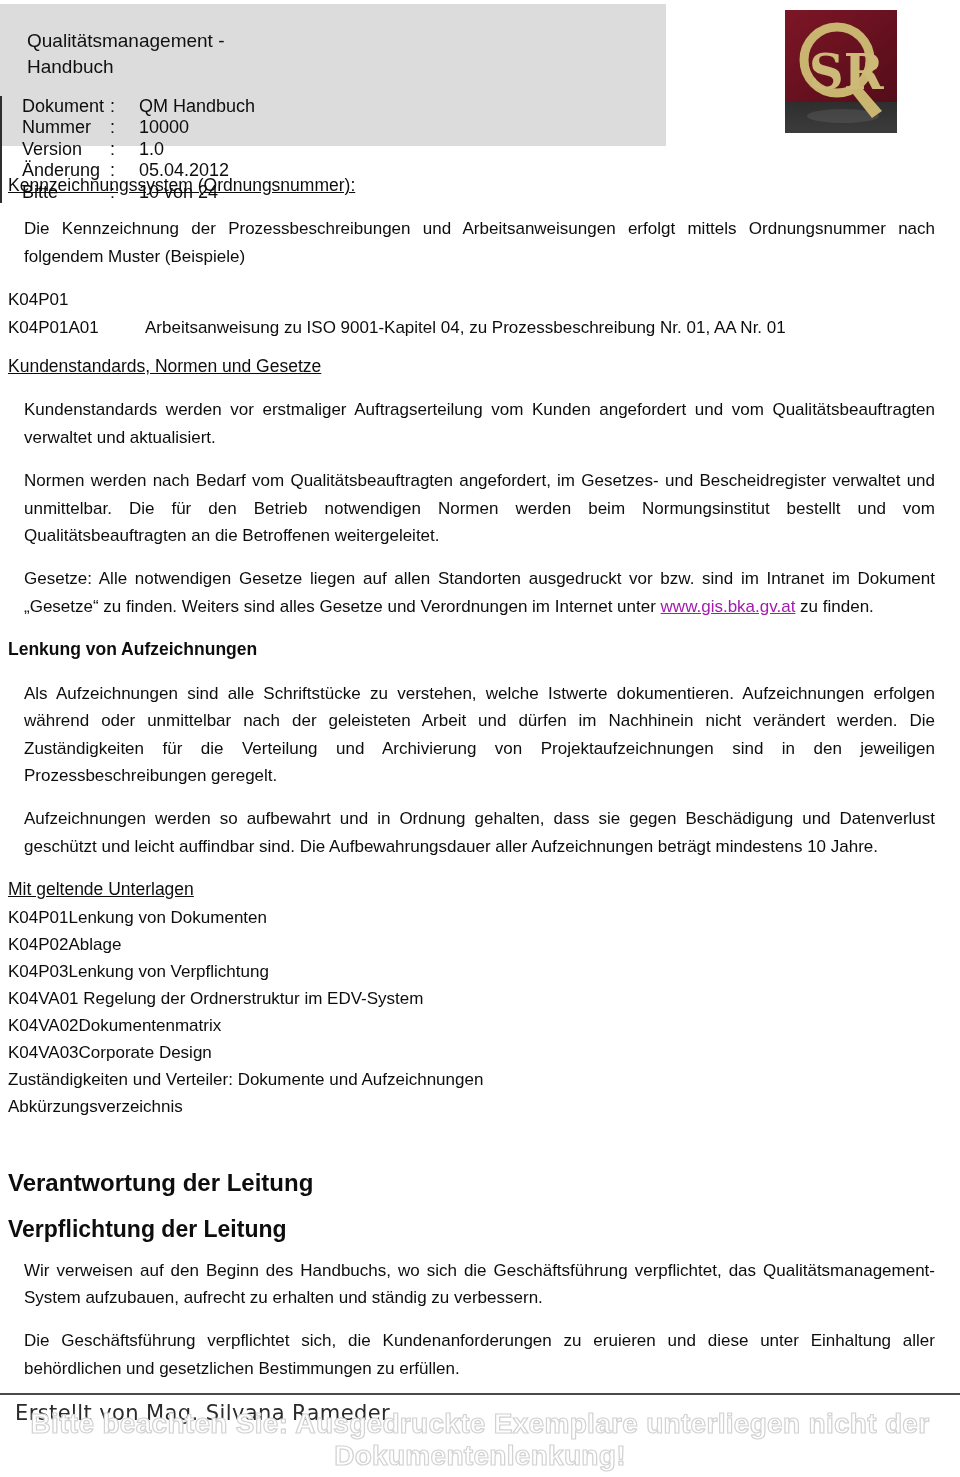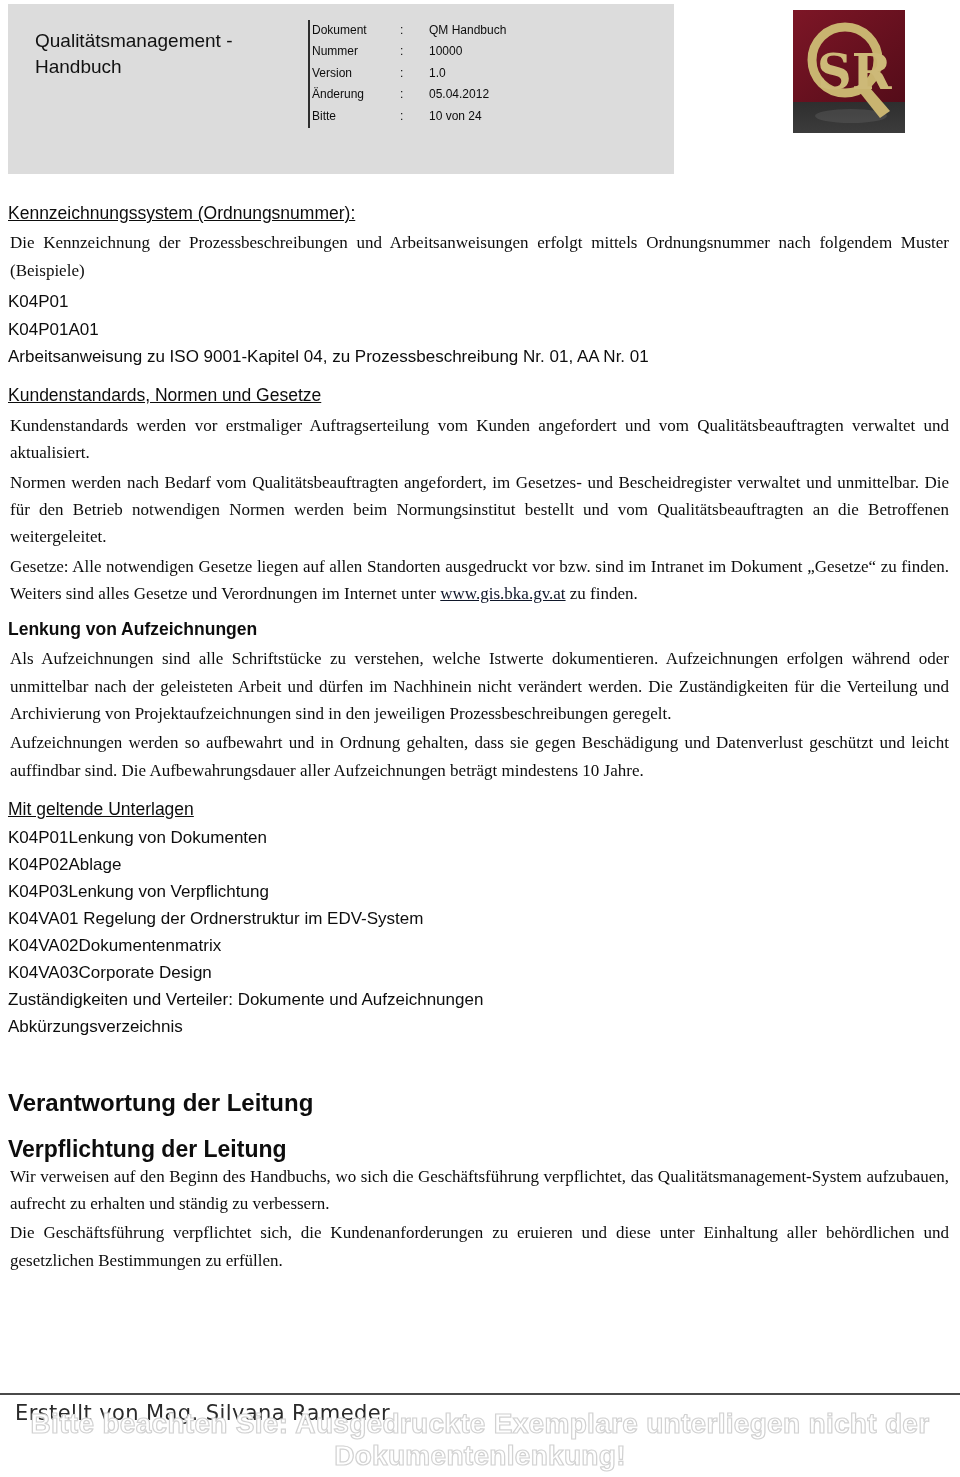--- a/index.html
+++ b/index.html
@@ -7,71 +7,71 @@
     position:relative;
     width:960px; height:1477px;
     background:#fff;
     overflow:hidden;
     font-family:"Liberation Sans","DejaVu Sans",sans-serif;
     color:#0d0d0d;
   }
   
   .header-wrap { display:flex; padding-top:4px; }
   .header-box {
-    margin-left:8px;
-    width:666px; height:170px;
+    width:666px; height:142px;
     background:#dcdcdc;
     display:flex;
     box-sizing:border-box;
+    flex-direction:column;
   }
   .header-title {
     width:300px;
     padding:24px 0 0 27px;
     font-size:19px; line-height:26px;
     color:#111;
     box-sizing:border-box;
   }
   .header-meta {
     margin-top:16px;
     height:108px;
     border-left:2px solid #2e2e2e;
-    padding-left:2px;
-    font-size:12px;
+    padding-left:20px;
+    font-size:18px;
   }
   .meta-row { display:flex; line-height:21.4px; }
   .meta-label { width:88px; }
   .meta-colon { width:29px; }
   .meta-value { white-space:nowrap; }
   .logo-wrap { margin-left:119px; margin-top:6px; }
   
   .content { padding:0 9px 0 8px; font-size:17px; line-height:27.4px; }
   .h-underline {
     margin:0; font-size:17.5px; font-weight:normal;
     text-decoration:underline; line-height:27.4px;
   }
   .h-bold { margin:0; font-size:17.5px; font-weight:bold; line-height:27.4px; }
   .h-big { margin:0; font-size:24px; font-weight:bold; line-height:30px; }
   .h-sub { margin:0; font-size:23px; font-weight:bold; line-height:23px; }
-  p.just { margin:2px; text-align:justify;font-family:Liberation Serif, serif; }
+  p.just { margin:16px; text-align:justify; }
   .mt-26 { margin-top:26px; }
   .mt-12 { margin-top:12px; }
   .mt-15 { margin-top:15px; }
   .mt-27 { margin-top:27px; }
   .mt-8  { margin-top:8px; }
   .mt-22 { margin-top:22px; }
   .mt-4  { margin-top:4px; }
   .mt-48 { margin-top:48px; }
   .mt-20 { margin-top:20px; }
   .mt-18 { margin-top:18px; }
-  .code-row { display:flex;flex-direction:column; }
+  .code-row { display:flex; }
   .code-cell { width:137px; flex:none; }
   .desc-cell { flex:1; }
   .doc-list div { line-height:27px; }
   a.doc-link, .doc-link {
-    color:#0f172a; text-decoration:underline; cursor:pointer;
+    color:#a21caf; text-decoration:underline; cursor:pointer;
   }
   
   .footer {
     position:absolute; left:0; right:0; bottom:0;
     height:82px;
     border-top:2px solid #4a4a4a;
   }
   .author {
     margin:6px 0 0 15px;
     font-size:21px; letter-spacing:0.4px;

